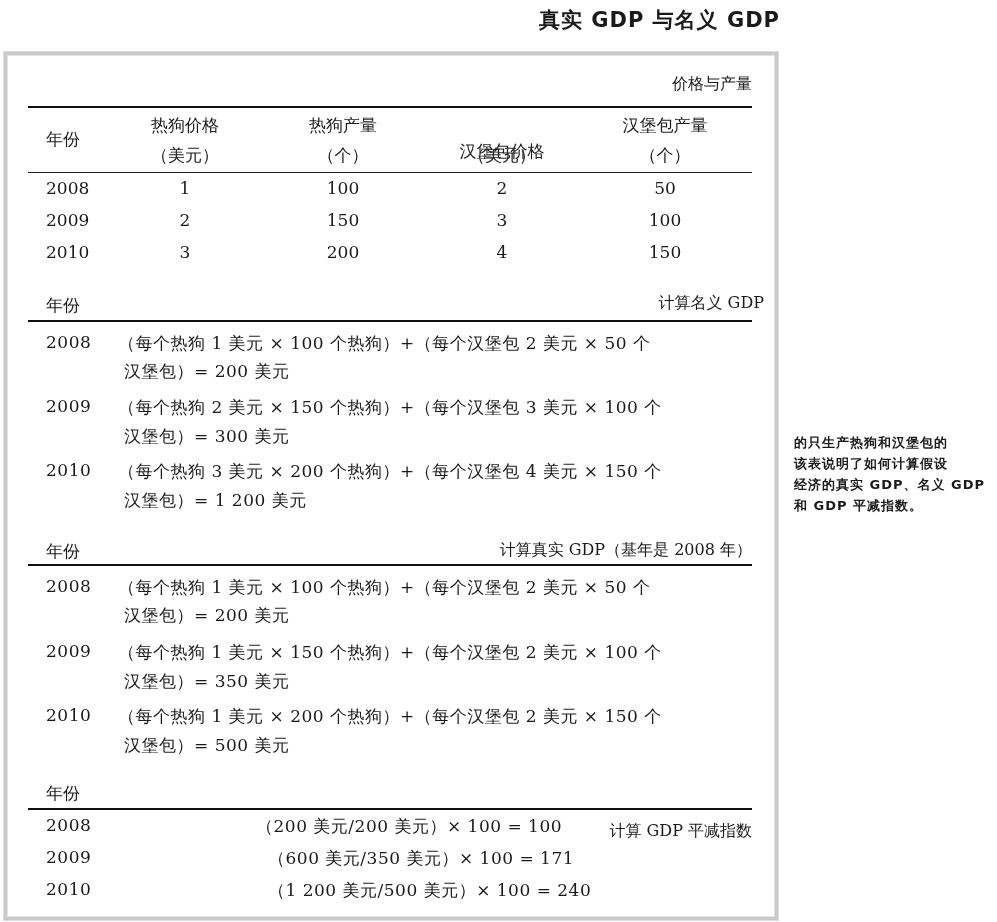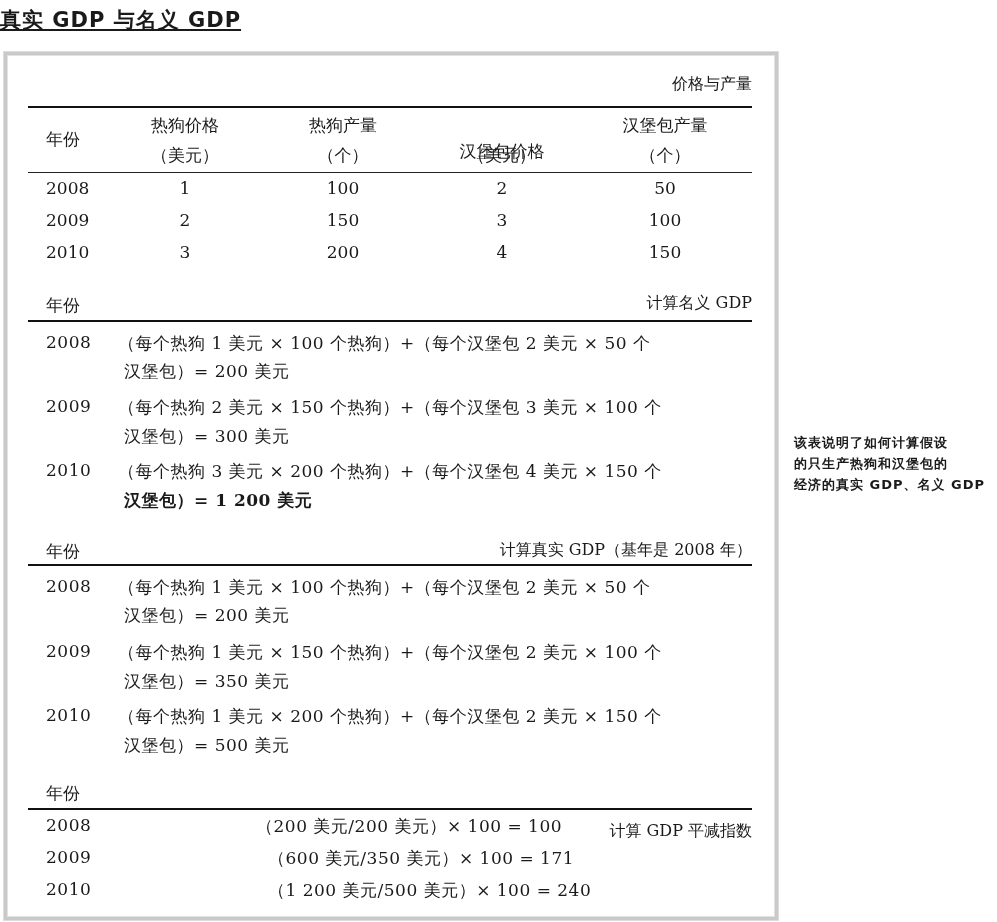--- a/index.html
+++ b/index.html
@@ -1,20 +1,20 @@
 <!DOCTYPE html>
 <html><head>
 <meta charset="utf-8">
 <style>
   html, body { margin:0; padding:0; background:#ffffff; }
   body { width:997px; height:922px; position:relative; overflow:hidden;
          font-family:"DejaVu Serif","Liberation Serif",serif; color:#1a1a1a; }
-  .title { position:absolute; left:0; width:780px; top:6px; text-align:left;
+  .title { position:absolute; left:0; width:780px; top:6px; text-align:right;
            font-size:21px; font-weight:bold; letter-spacing:1px;
-           font-family:"DejaVu Sans","Liberation Sans",sans-serif;text-decoration:underline; }
+           font-family:"DejaVu Sans","Liberation Sans",sans-serif; }
   .frame { position:absolute; left:4px; top:52px; width:768px; height:862px;
            border:3px solid #c9c9c9; box-shadow: inset 0 0 0 1px #e2e2e2, 0 0 0 1px #ddd; }
   .sec-title { position:absolute; text-align:right; font-size:16px; }
   .rule { position:absolute; left:28px; width:724px; border-top:2px solid #111; }
   .rule.thin { border-top:1px solid #222; }
   .cell { position:absolute; font-size:17px; white-space:nowrap; }
   .c { text-align:center; }
   .line { position:absolute; font-size:17px; white-space:nowrap; letter-spacing:0.5px; }
   .caption { position:absolute; left:794px; top:432px; width:200px; font-size:13px;
              font-weight:bold; line-height:21px; letter-spacing:1px;
@@ -53,32 +53,32 @@
 <div class="cell c" style="left:437px;width:130px;top:210px;">3</div>
 <div class="cell c" style="left:600px;width:130px;top:210px;">100</div>
 
 <div class="cell" style="left:46px;top:242px;">2010</div>
 <div class="cell c" style="left:125px;width:120px;top:242px;">3</div>
 <div class="cell c" style="left:283px;width:120px;top:242px;">200</div>
 <div class="cell c" style="left:437px;width:130px;top:242px;">4</div>
 <div class="cell c" style="left:600px;width:130px;top:242px;">150</div>
 
 <div class="cell" style="left:46px;top:294px;">年份</div>
-<div class="sec-title" style="left:28px;width:724px;top:293px;">计算名义 GDP</div>
+<div class="sec-title" style="left:40px;width:724px;top:293px;">计算名义 GDP</div>
 <div class="rule" style="top:320px;"></div>
 
 <div class="line" style="left:46px;top:332px;">2008</div>
 <div class="line" style="left:118px;top:332px;">（每个热狗 1 美元 × 100 个热狗）+（每个汉堡包 2 美元 × 50 个</div>
 <div class="line" style="left:124px;top:360px;">汉堡包）= 200 美元</div>
 <div class="line" style="left:46px;top:396px;">2009</div>
 <div class="line" style="left:118px;top:396px;">（每个热狗 2 美元 × 150 个热狗）+（每个汉堡包 3 美元 × 100 个</div>
 <div class="line" style="left:124px;top:425px;">汉堡包）= 300 美元</div>
 <div class="line" style="left:46px;top:460px;">2010</div>
 <div class="line" style="left:118px;top:460px;">（每个热狗 3 美元 × 200 个热狗）+（每个汉堡包 4 美元 × 150 个</div>
-<div class="line" style="left:124px;top:489px;font-weight:bold;">汉堡包）= 1 200 美元</div>
+<div class="line" style="left:124px;top:489px;">汉堡包）= 1 200 美元</div>
 
 <div class="cell" style="left:46px;top:540px;">年份</div>
 <div class="sec-title" style="left:28px;width:724px;top:540px;">计算真实 GDP（基年是 2008 年）</div>
 <div class="rule" style="top:564px;"></div>
 
 <div class="line" style="left:46px;top:576px;">2008</div>
 <div class="line" style="left:118px;top:576px;">（每个热狗 1 美元 × 100 个热狗）+（每个汉堡包 2 美元 × 50 个</div>
 <div class="line" style="left:124px;top:604px;">汉堡包）= 200 美元</div>
 <div class="line" style="left:46px;top:641px;">2009</div>
 <div class="line" style="left:118px;top:641px;">（每个热狗 1 美元 × 150 个热狗）+（每个汉堡包 2 美元 × 100 个</div>
@@ -92,16 +92,17 @@
 <div class="rule" style="top:808px;"></div>
 
 <div class="line" style="left:46px;top:815px;">2008</div>
 <div class="line" style="left:256px;top:815px;">（200 美元/200 美元）× 100 = 100</div>
 <div class="line" style="left:46px;top:847px;">2009</div>
 <div class="line" style="left:268px;top:847px;">（600 美元/350 美元）× 100 = 171</div>
 <div class="line" style="left:46px;top:879px;">2010</div>
 <div class="line" style="left:268px;top:879px;">（1 200 美元/500 美元）× 100 = 240</div>
 
 <div class="caption">
+  <div>的只生产热狗和汉堡包的</div>
   <div>该表说明了如何计算假设</div>
-  <div>的只生产热狗和汉堡包的</div>
   <div>经济的真实 GDP、名义 GDP</div>
+  <div>和 GDP 平减指数。</div>
 </div>
 
 </body></html>

